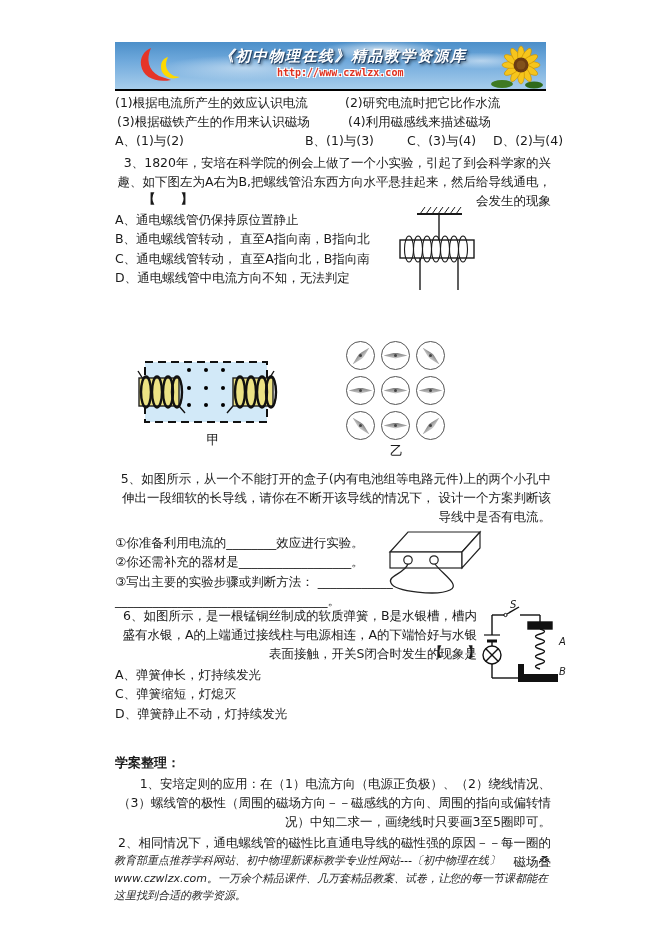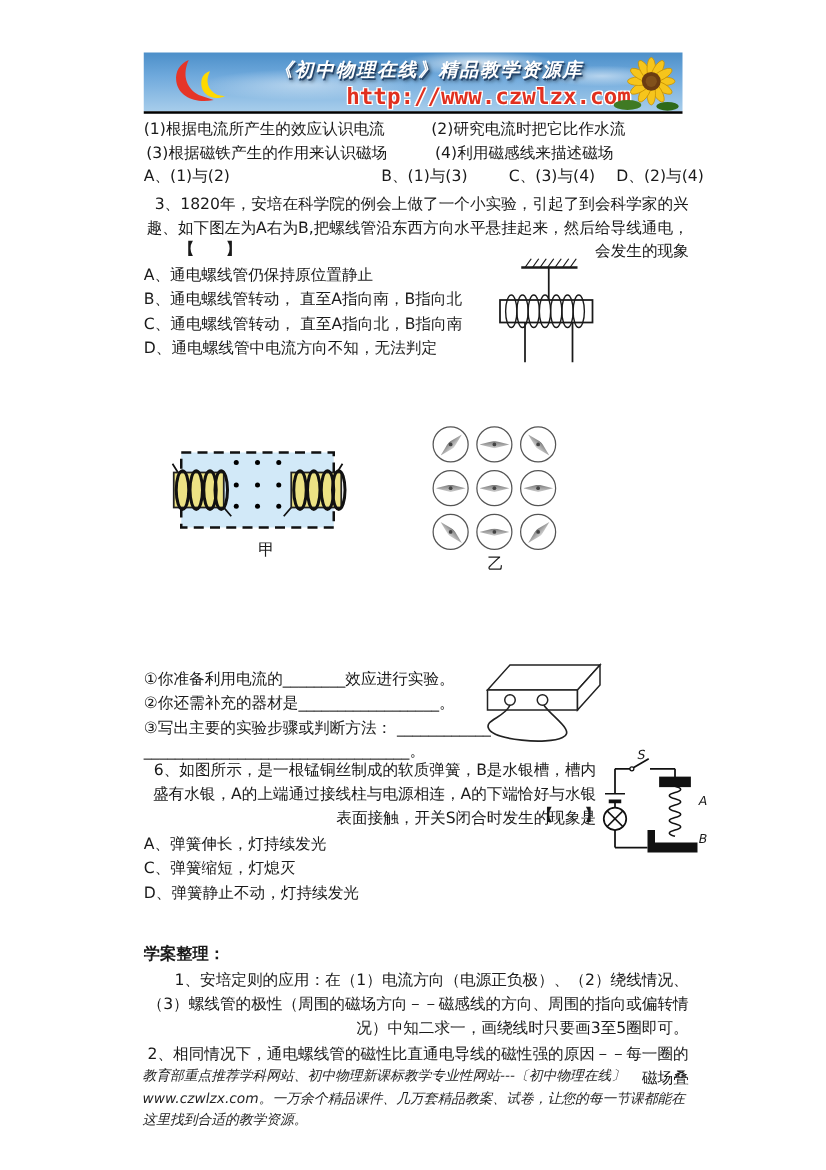--- a/index.html
+++ b/index.html
@@ -10,21 +10,21 @@
   
   #banner{position:absolute;left:115px;top:42px;width:431px;height:47px;
     border-bottom:2px solid #000;
     background:
       radial-gradient(ellipse 90px 14px at 62% 18%, rgba(255,255,255,.75), rgba(255,255,255,0) 70%),
       radial-gradient(ellipse 120px 18px at 30% 55%, rgba(255,255,255,.45), rgba(255,255,255,0) 70%),
       radial-gradient(ellipse 70px 12px at 85% 40%, rgba(255,255,255,.5), rgba(255,255,255,0) 70%),
       linear-gradient(180deg,#4c8fc9 0%,#6fa9dc 40%,#a7cdeb 100%);}
   #banner-title{position:absolute;left:104px;top:5px;font-size:15px;font-weight:bold;font-style:italic;
     color:#fff;letter-spacing:1.5px;text-shadow:1px 1px 0 #25456b,2px 2px 3px rgba(0,0,0,.55);}
-  #banner-url{position:absolute;left:162px;top:25px;font-size:18px;font-weight:bold;
+  #banner-url{position:absolute;left:162px;top:25px;font-size:10px;font-weight:bold;
     font-family:"DejaVu Sans Mono","Liberation Mono",monospace;color:#e0301f;
     text-shadow:1px 1px 0 #fff,-1px -1px 0 #fff,1px -1px 0 #fff,-1px 1px 0 #fff;cursor:pointer;}
   
   .para{position:absolute;left:115px;width:436px;line-height:19px;text-align:right;}
   .optlist div{line-height:19.3px;}
   
   .row-span{position:absolute;top:0;}
   
   svg{display:block;}
   .figlabel{position:absolute;text-align:center;font-size:13px;}
@@ -186,20 +186,21 @@
         <div class="needle" style="transform: translate(-50%, -50%) rotate(0deg);"></div>
         <div class="pivot"></div>
       </div>
     <div class="compass">
         <div class="needle" style="transform: translate(-50%, -50%) rotate(-45deg);"></div>
         <div class="pivot"></div>
       </div>
   </div>
   <div class="figlabel" style="left:344px;top:442px;width:105px">乙</div>
 
+  <div class="para" style="top:469px">5、如图所示，从一个不能打开的盒子(内有电池组等电路元件)上的两个小孔中伸出一段细软的长导线，请你在不断开该导线的情况下， 设计一个方案判断该导线中是否有电流。</div>
   <div class="abs optlist" style="left:115px;top:533px">
     <div class="line">①你准备利用电流的________效应进行实验。</div>
     <div class="line">②你还需补充的器材是__________________。</div>
     <div class="line">③写出主要的实验步骤或判断方法： ____________</div>
     <div class="line">__________________________________。</div>
   </div>
 
   <svg class="abs" style="left:384px;top:526px" width="100" height="74" viewBox="0 0 100 74" stroke="#222" fill="#fff" stroke-width="1.2">
     <polygon points="6,26 24,6 96,6 78,26"></polygon>
     <rect x="6" y="26" width="72" height="16"></rect>

